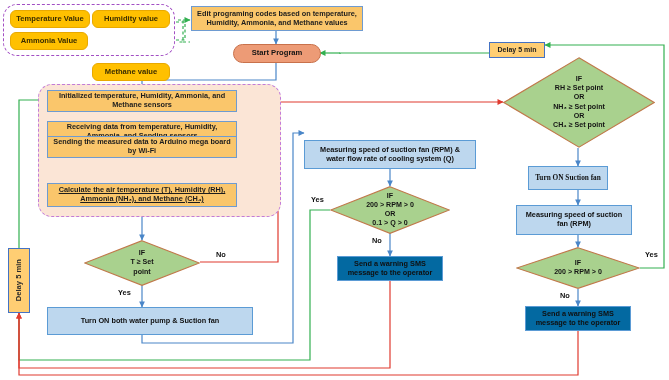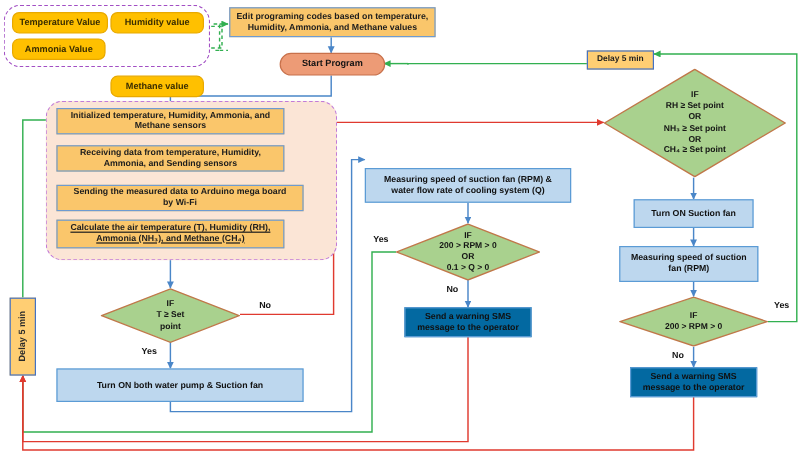--- a/index.html
+++ b/index.html
@@ -163,21 +163,21 @@
   <div class="node boxYellow" style="left:47px;top:90px;width:190px;height:22px;flex-direction:column;">
     <span>Initialized temperature,  Humidity, Ammonia, and</span>
     <span>Methane sensors</span>
   </div>
 
   <div class="node boxYellow" style="left:47px;top:121px;width:190px;height:22px;flex-direction:column;">
     <span>Receiving data from temperature,  Humidity,</span>
     <span>Ammonia, and Sending sensors</span>
   </div>
 
-  <div class="node boxYellow" style="left:47px;top:154px;width:206px;height:22px;flex-direction:column;">
+  <div class="node boxYellow" style="left:47px;top:136px;width:190px;height:22px;flex-direction:column;">
     <span>Sending the measured data to Arduino mega board</span>
     <span>by Wi-Fi</span>
   </div>
 
   <div class="node boxYellow" style="left:47px;top:183px;width:190px;height:24px;flex-direction:column;text-decoration:underline;">
     <span>Calculate the air temperature (T), Humidity (RH),</span>
     <span>Ammonia (NH₃), and Methane (CH₄)</span>
   </div>
 
   <div class="diamond" style="left:84px;top:240px;width:116px;height:46px;">
@@ -232,21 +232,21 @@
         <div>IF</div>
         <div>RH ≥ Set point</div>
         <div>OR</div>
         <div>NH₃ ≥ Set point</div>
         <div>OR</div>
         <div>CH₄ ≥ Set point</div>
       </div>
     </div>
   </div>
 
-  <div class="node boxBlue" style="left:528px;top:166px;width:100px;height:24px;">Turn ON Suction fan</div>
+  <div class="node boxBlue" style="left:528px;top:166px;width:80px;height:24px;font-family:Liberation Serif, serif;">Turn ON Suction fan</div>
 
   <div class="node boxBlue" style="left:516px;top:205px;width:116px;height:30px;flex-direction:column;">
     <span>Measuring speed of suction</span>
     <span>fan (RPM)</span>
   </div>
 
   <div class="diamond" style="left:516px;top:247px;width:124px;height:42px;">
     <svg width="124" height="42" viewBox="0 0 124 42">
       <polygon points="62,0.7 123.3,21 62,41.3 0.7,21" fill="#A9D18E" stroke="#C0784A" stroke-width="1.1"></polygon>
     </svg>

